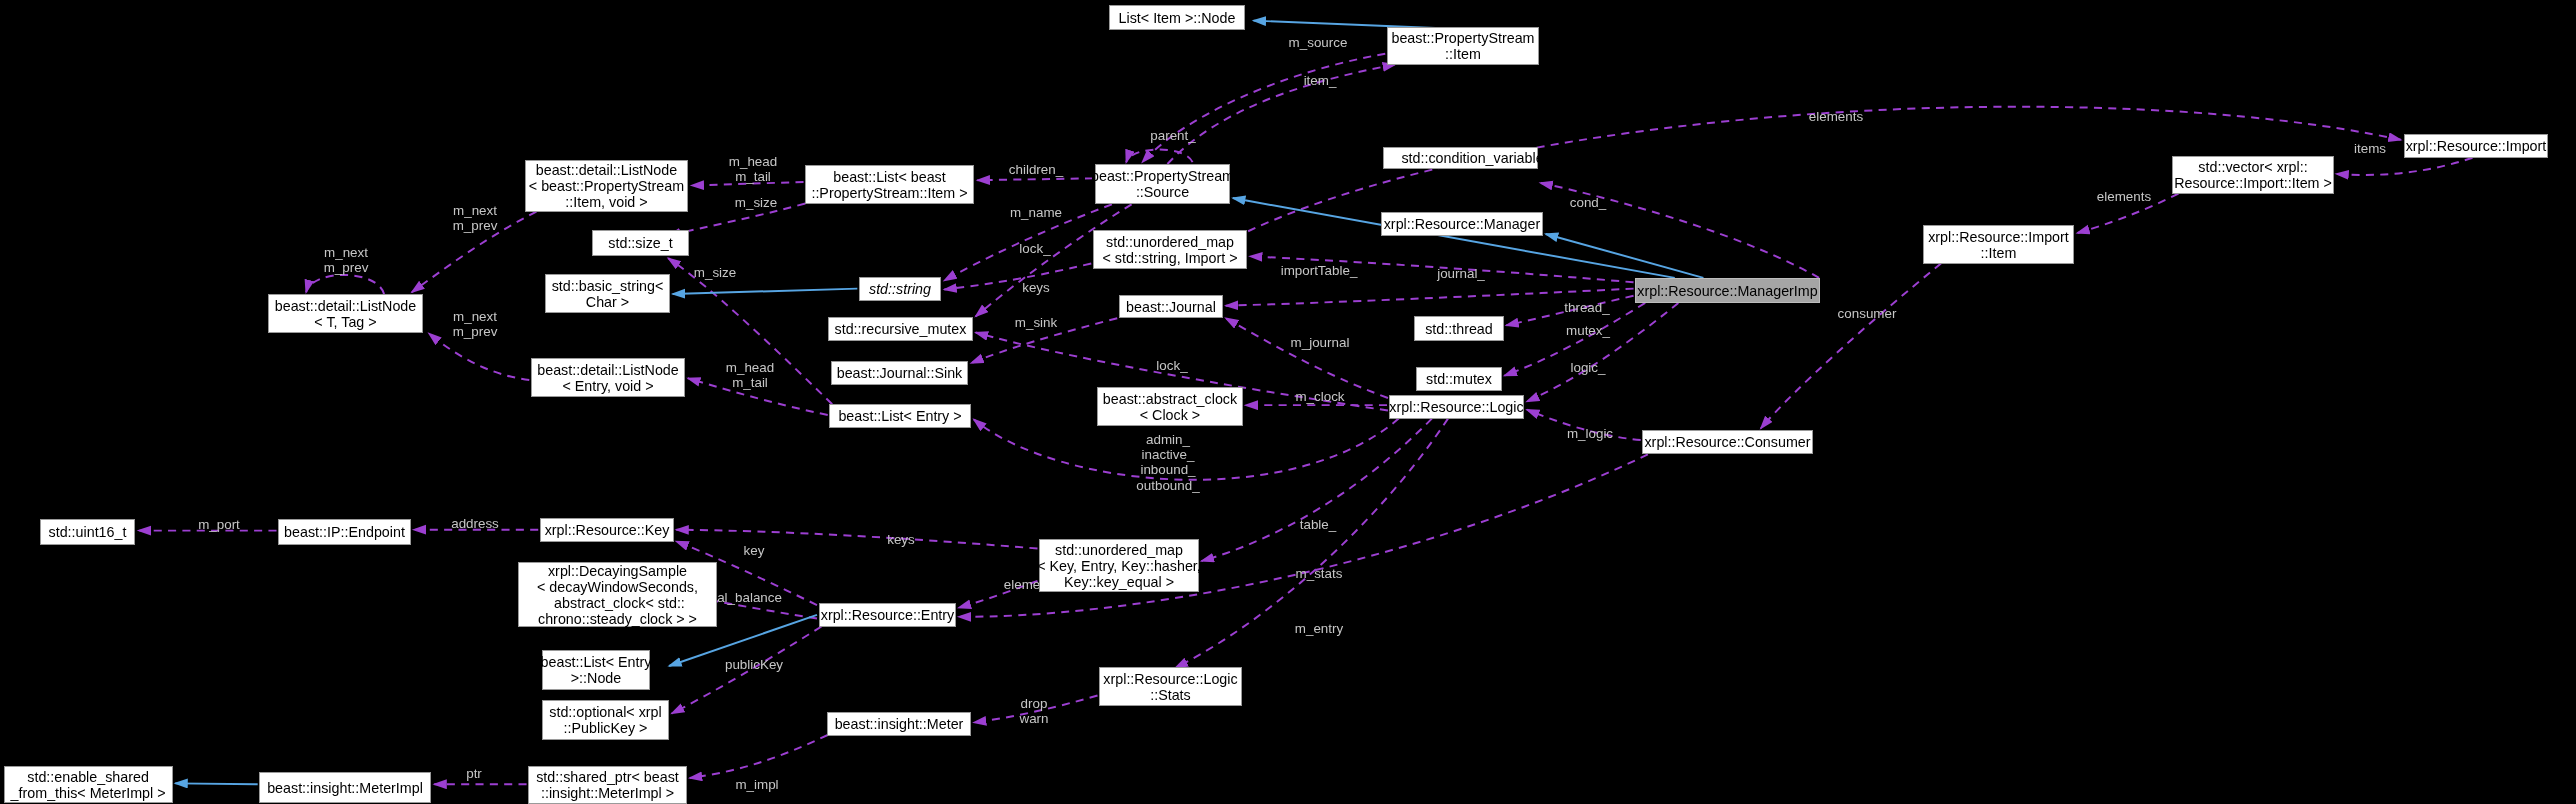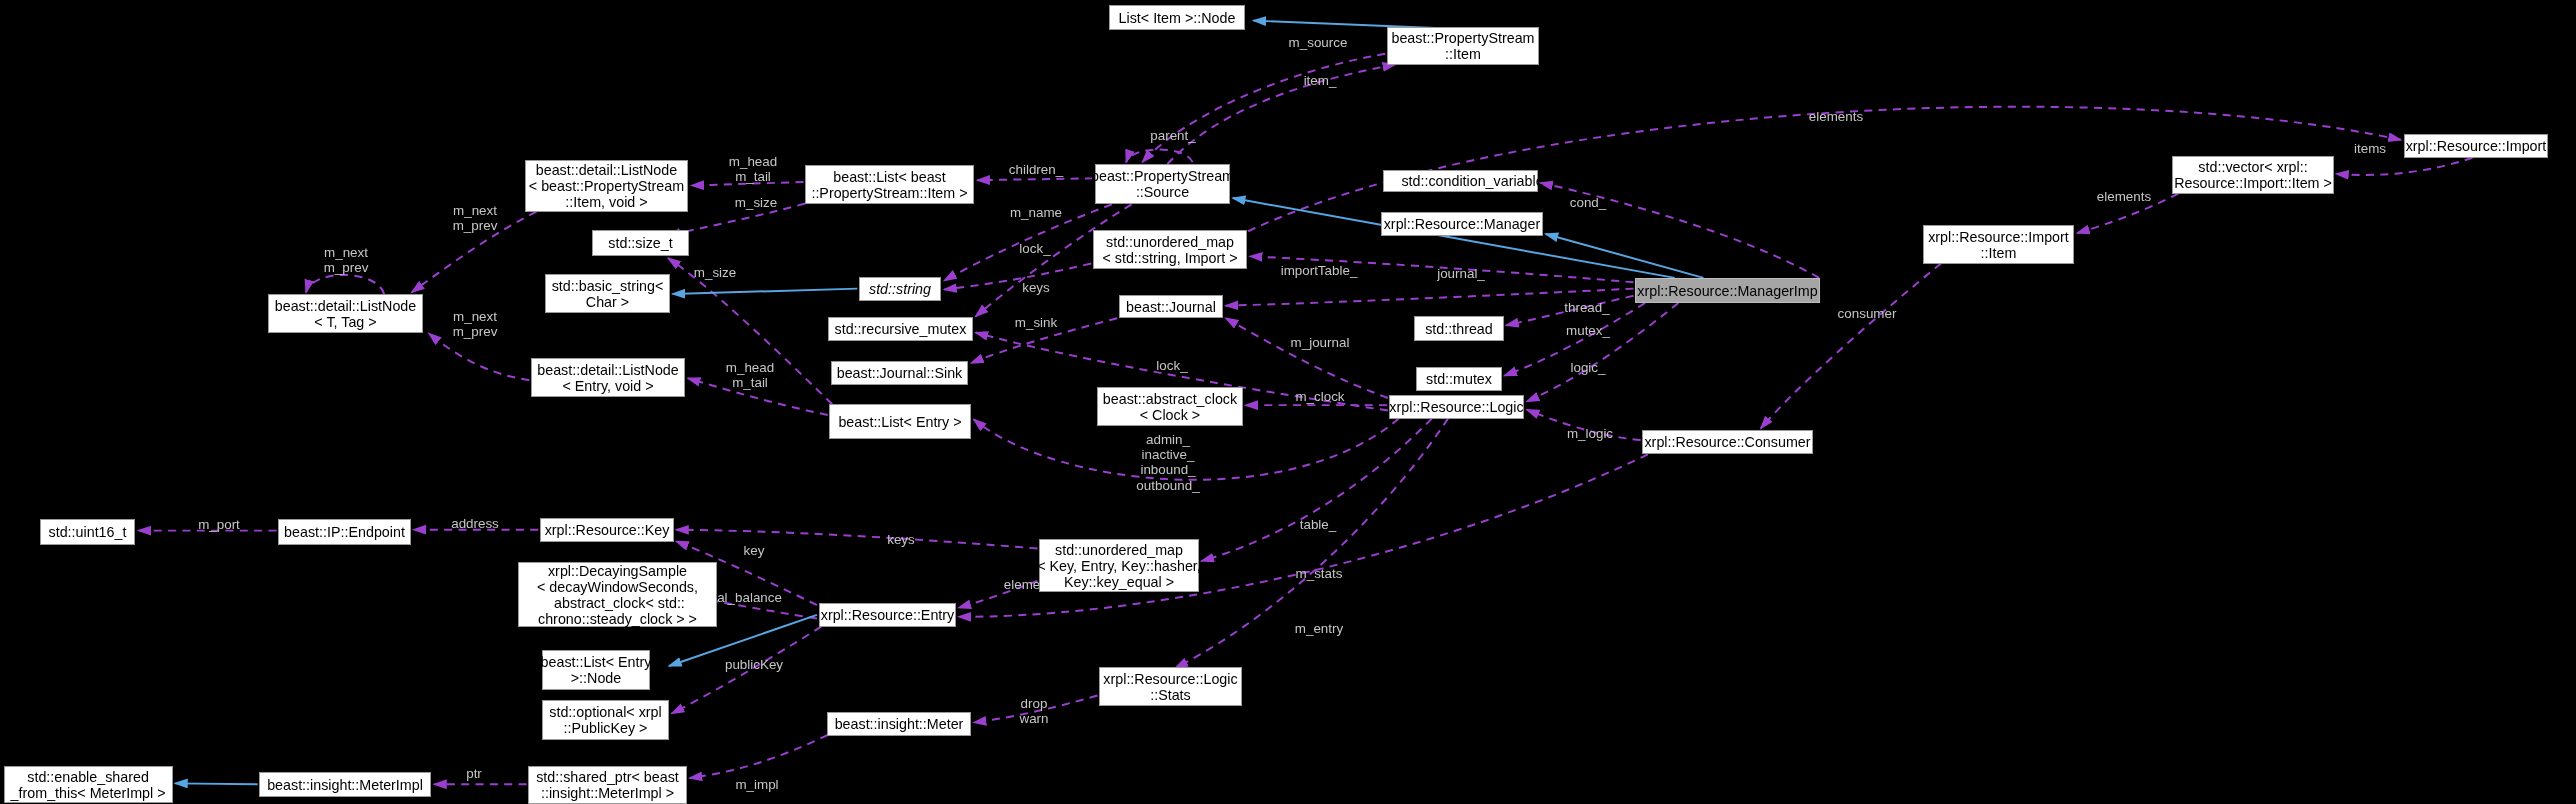--- a/index.html
+++ b/index.html
@@ -135,21 +135,21 @@
     <div class="node" style="left: 1109px; top: 5.4px; width: 136px; height: 25px;">List&lt; Item &gt;::Node</div>
     <div class="node" style="left: 1387px; top: 27px; width: 152px; height: 38px;">beast::PropertyStream
 ::Item</div>
     <div class="node" style="left: 525px; top: 160px; width: 163px; height: 52px;">beast::detail::ListNode
 &lt; beast::PropertyStream
 ::Item, void &gt;</div>
     <div class="node" style="left: 805px; top: 165px; width: 169px; height: 39px;">beast::List&lt; beast
 ::PropertyStream::Item &gt;</div>
     <div class="node" style="left: 1095px; top: 164px; width: 135px; height: 40px;">beast::PropertyStream
 ::Source</div>
-    <div class="node" style="left: 1383px; top: 170px; width: 155px; height: 22.4px; padding-left: 24px;">std::condition_variable</div>
+    <div class="node" style="left: 1383px; top: 147px; width: 155px; height: 22.4px; padding-left: 24px;">std::condition_variable</div>
     <div class="node" style="left: 1381px; top: 212px; width: 162px; height: 24px;">xrpl::Resource::Manager</div>
     <div class="node" style="left: 2404px; top: 134px; width: 144px; height: 24px;">xrpl::Resource::Import</div>
     <div class="node" style="left: 2172px; top: 156px; width: 162px; height: 38px;">std::vector&lt; xrpl::
 Resource::Import::Item &gt;</div>
     <div class="node" style="left: 1923px; top: 225px; width: 151px; height: 39px;">xrpl::Resource::Import
 ::Item</div>
     <div class="node focus" style="left: 1635px; top: 278px; width: 185px; height: 25px;">xrpl::Resource::ManagerImp</div>
     <div class="node" style="left: 568px; top: 230px; width: 97px; height: 26px; margin-left: 24px;">std::size_t</div>
     <div class="node" style="left: 545px; top: 274px; width: 125px; height: 39px;">std::basic_string&lt;
 Char &gt;</div>
@@ -158,21 +158,21 @@
 &lt; std::string, Import &gt;</div>
     <div class="node" style="left: 828px; top: 317px; width: 145px; height: 24px;">std::recursive_mutex</div>
     <div class="node" style="left: 1119px; top: 295px; width: 104px; height: 23px;">beast::Journal</div>
     <div class="node" style="left: 1414px; top: 316px; width: 90px; height: 25px;">std::thread</div>
     <div class="node" style="left: 1416px; top: 367px; width: 86px; height: 24px;">std::mutex</div>
     <div class="node" style="left: 268px; top: 294px; width: 155px; height: 39px;">beast::detail::ListNode
 &lt; T, Tag &gt;</div>
     <div class="node" style="left: 531px; top: 358px; width: 154px; height: 39px;">beast::detail::ListNode
 &lt; Entry, void &gt;</div>
     <div class="node" style="left: 831px; top: 361px; width: 137px; height: 24px;">beast::Journal::Sink</div>
-    <div class="node" style="left: 829px; top: 404px; width: 142px; height: 35px;">beast::List&lt; Entry &gt;</div>
+    <div class="node" style="left: 829px; top: 404px; width: 142px; height: 24px;">beast::List&lt; Entry &gt;</div>
     <div class="node" style="left: 1097px; top: 387px; width: 146px; height: 39px;">beast::abstract_clock
 &lt; Clock &gt;</div>
     <div class="node" style="left: 1389px; top: 395px; width: 135px; height: 24px;">xrpl::Resource::Logic</div>
     <div class="node" style="left: 1642px; top: 430px; width: 171px; height: 24px;">xrpl::Resource::Consumer</div>
     <div class="node" style="left: 40px; top: 519px; width: 95px; height: 26px;">std::uint16_t</div>
     <div class="node" style="left: 278px; top: 519px; width: 133px; height: 26px;">beast::IP::Endpoint</div>
     <div class="node" style="left: 540px; top: 518px; width: 134px; height: 24px;">xrpl::Resource::Key</div>
     <div class="node" style="left: 518px; top: 562px; width: 199px; height: 65px;">xrpl::DecayingSample
 &lt; decayWindowSeconds,
  abstract_clock&lt; std::
@@ -183,17 +183,17 @@
 Key::key_equal &gt;</div>
     <div class="node" style="left: 542px; top: 650px; width: 108px; height: 40px;">beast::List&lt; Entry
 &gt;::Node</div>
     <div class="node" style="left: 542px; top: 700px; width: 127px; height: 40px;">std::optional&lt; xrpl
 ::PublicKey &gt;</div>
     <div class="node" style="left: 827px; top: 712px; width: 144px; height: 24px;">beast::insight::Meter</div>
     <div class="node" style="left: 1099px; top: 667px; width: 143px; height: 39px;">xrpl::Resource::Logic
 ::Stats</div>
     <div class="node" style="left: 3.6px; top: 766px; width: 169px; height: 37px;">std::enable_shared
 _from_this&lt; MeterImpl &gt;</div>
-    <div class="node" style="left: 259px; top: 772px; width: 172px; height: 25px;">beast::insight::MeterImpl</div>
+    <div class="node" style="left: 259px; top: 772px; width: 172px; height: 31px;">beast::insight::MeterImpl</div>
     <div class="node" style="left: 528px; top: 766px; width: 159px; height: 38px;">std::shared_ptr&lt; beast
 ::insight::MeterImpl &gt;</div>
   </div>
 
 
 </body></html>

